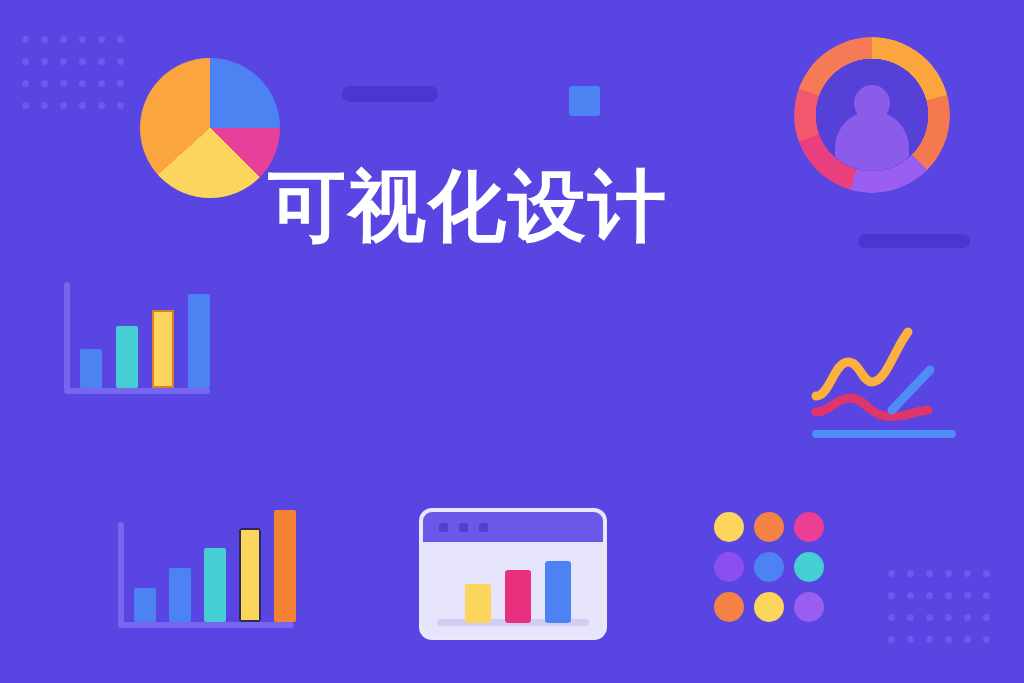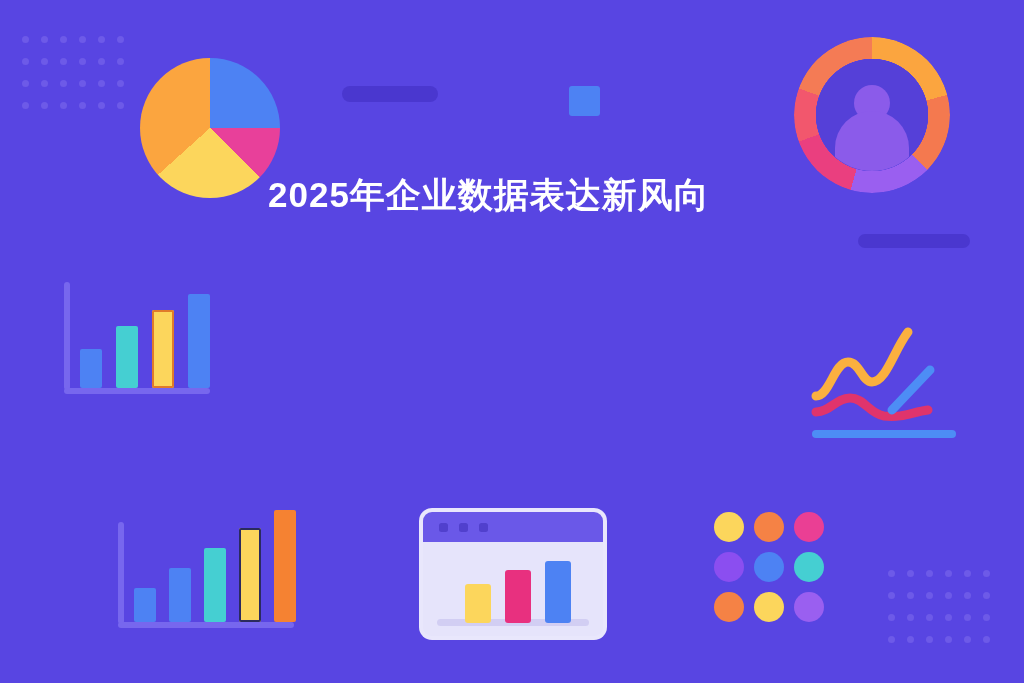--- a/index.html
+++ b/index.html
@@ -310,16 +310,16 @@
       <b style="left: 80px; top: 0px; background: rgb(234, 63, 148);"></b>
       <b style="left: 0px; top: 40px; background: rgb(139, 78, 240);"></b>
       <b style="left: 40px; top: 40px; background: rgb(77, 130, 243);"></b>
       <b style="left: 80px; top: 40px; background: rgb(69, 207, 210);"></b>
       <b style="left: 0px; top: 80px; background: rgb(245, 130, 69);"></b>
       <b style="left: 40px; top: 80px; background: rgb(252, 214, 92);"></b>
       <b style="left: 80px; top: 80px; background: rgb(154, 95, 240);"></b>
     </div>
 
   <div class="headline">
-    <div class="subtitle">2025年企业数据表达新风向</div>
+    <div class="title-line">可视化设计</div>
   </div>
 
 </div>
 
 </body></html>

